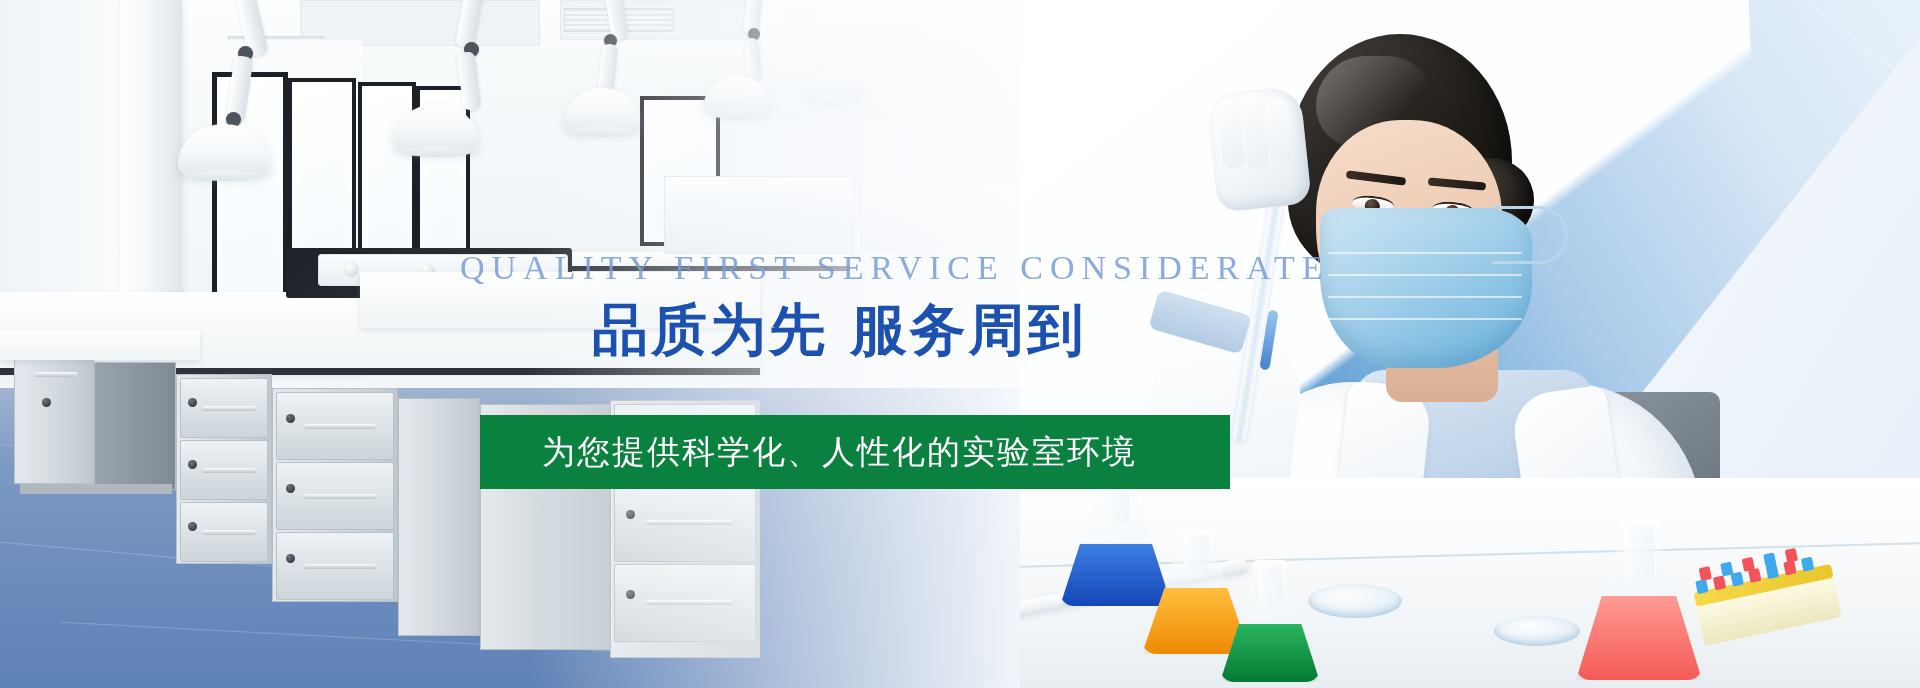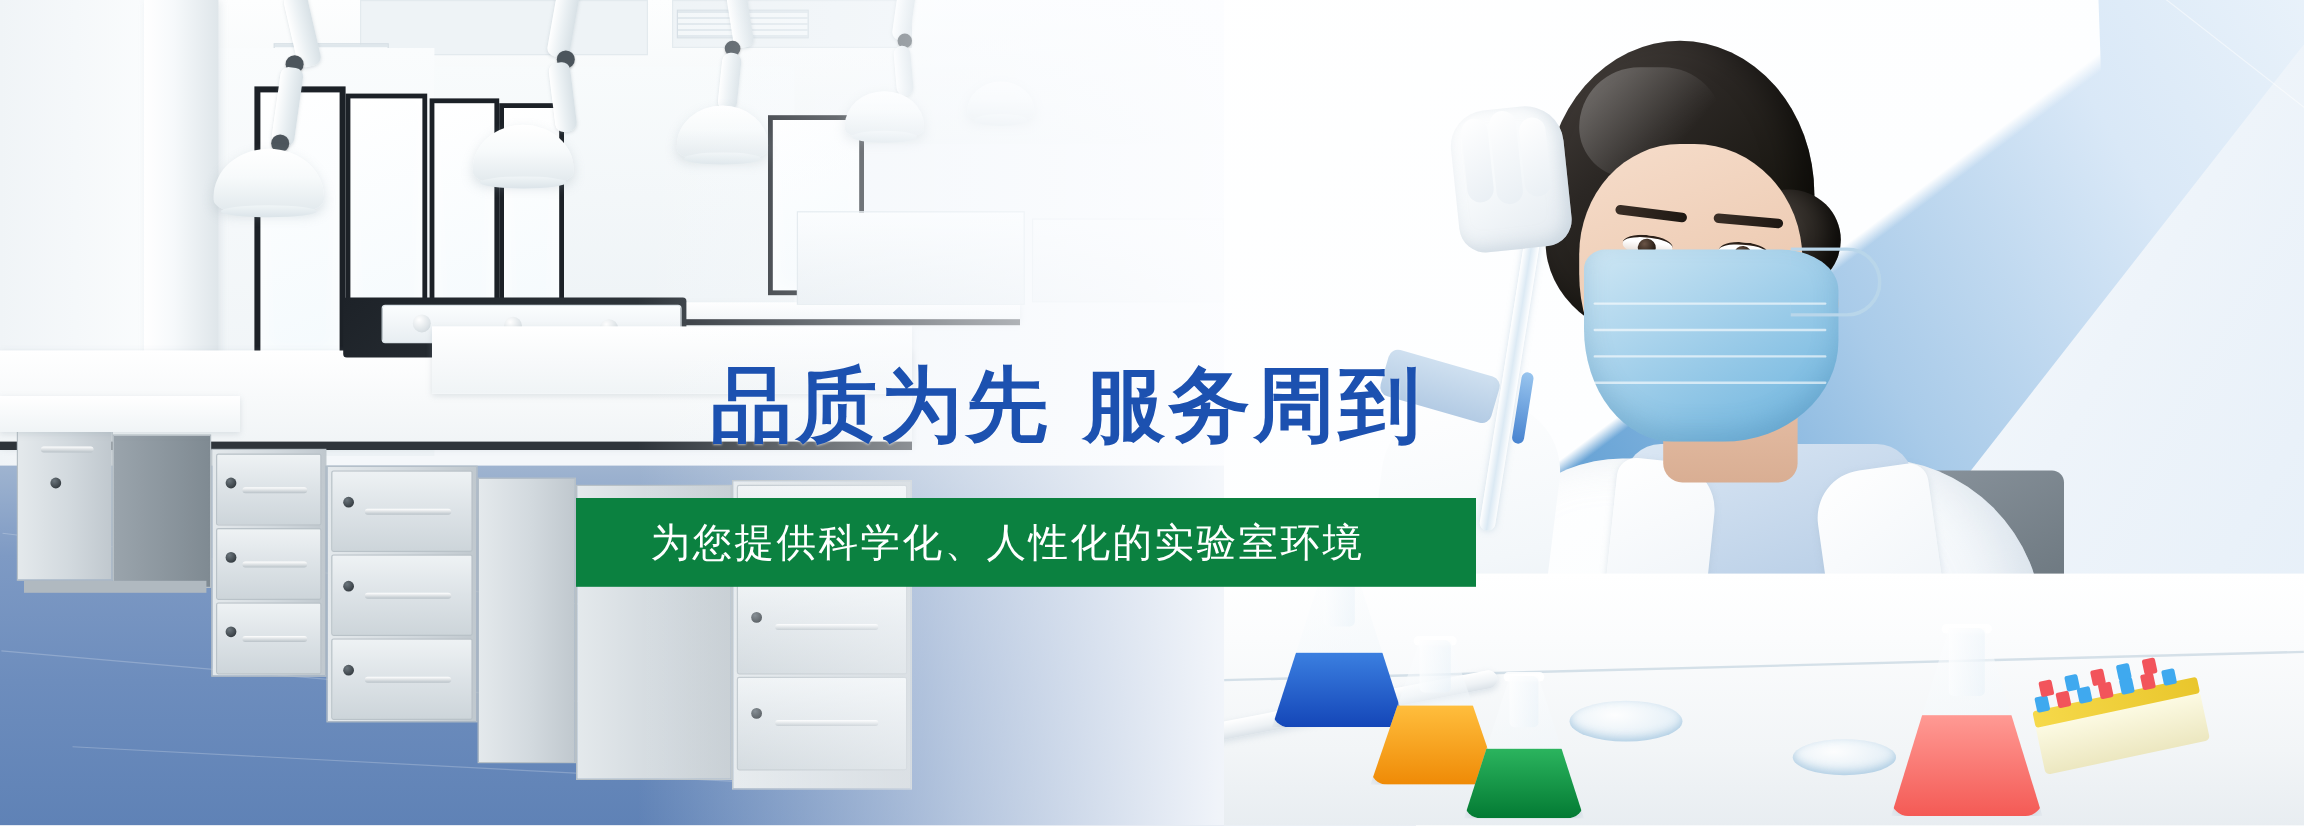--- a/index.html
+++ b/index.html
@@ -188,21 +188,21 @@
   .tip { position:absolute; width:11px; height:13px; border-radius:2px; }
   .rod { position:absolute; left:-20px; bottom:92px; width:250px; height:15px;
     background:linear-gradient(to bottom,#ffffff,#eef2f5 60%,#dbe2e8);
     border-radius:8px; transform:rotate(-11deg);
     box-shadow:0 2px 5px rgba(160,178,195,.3); }
 
   
   .text-en { position:absolute; left:460px; top:249px; font-size:34px;
     letter-spacing:7px; color:#7d9fd6; opacity:.88;
     font-family:"Liberation Serif", serif; font-weight:400; white-space:nowrap; }
-  .text-cn { position:absolute; left:592px; top:293px; font-size:68px;
+  .text-cn { position:absolute; left:592px; top:293px; font-size:56px;
     font-weight:bold; color:#1c51b0; letter-spacing:3px; white-space:nowrap;
     font-family:"DejaVu Sans", sans-serif;
     text-shadow:0 1px 2px rgba(255,255,255,.55); }
   .sub-bar { position:absolute; left:480px; top:383px; width:750px; height:74px;
     background:#0b8140; display:flex; align-items:center;margin-top:32px; }
   .sub-text { font-size:33px; color:#ffffff; letter-spacing:2px;
     padding-left:62px; white-space:nowrap; font-family:"DejaVu Sans", sans-serif; }
 </style>
 </head>
 <body>
@@ -432,20 +432,21 @@
       <div class="tip" style="left:94px;bottom:52px;background:#f2545b;"></div>
       <div class="tip" style="left:112px;bottom:52px;background:#3fa9ef;"></div>
       <div class="tip" style="left:10px;bottom:64px;background:#f2545b;"></div>
       <div class="tip" style="left:32px;bottom:64px;background:#3fa9ef;"></div>
       <div class="tip" style="left:54px;bottom:64px;background:#f2545b;"></div>
       <div class="tip" style="left:76px;bottom:64px;background:#3fa9ef;"></div>
       <div class="tip" style="left:98px;bottom:64px;background:#f2545b;"></div>
     </div>
   </div>
 
+  <div class="text-en">QUALITY FIRST SERVICE CONSIDERATE</div>
 
   <div class="text-cn">品质为先 服务周到</div>
 
   <div class="sub-bar">
     <span class="sub-text">为您提供科学化、人性化的实验室环境</span>
   </div>
 
 </div>
 
 </body></html>

